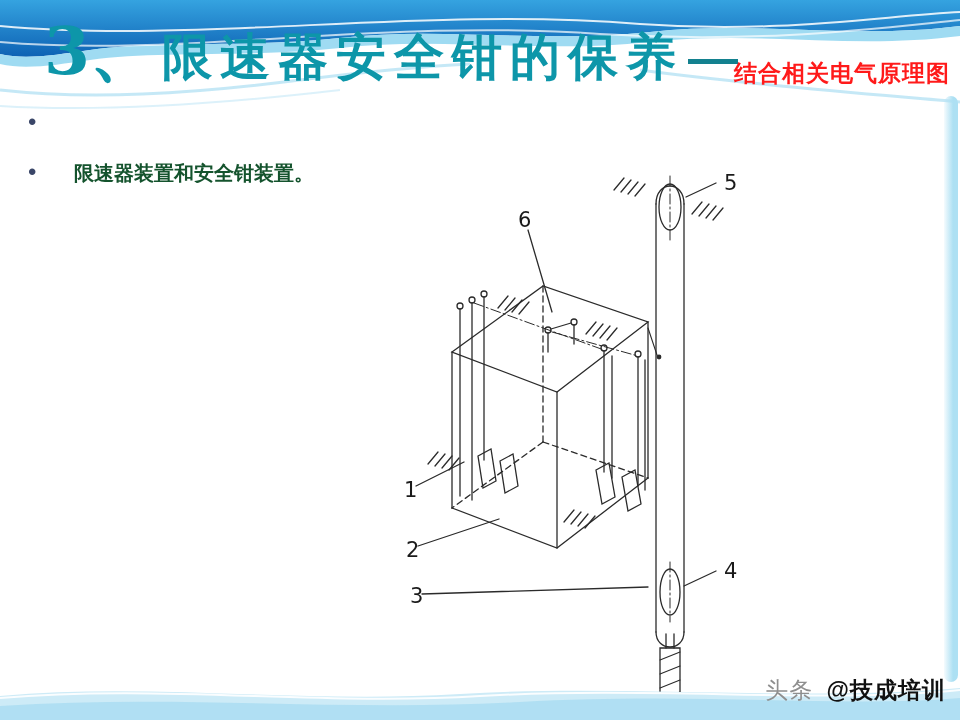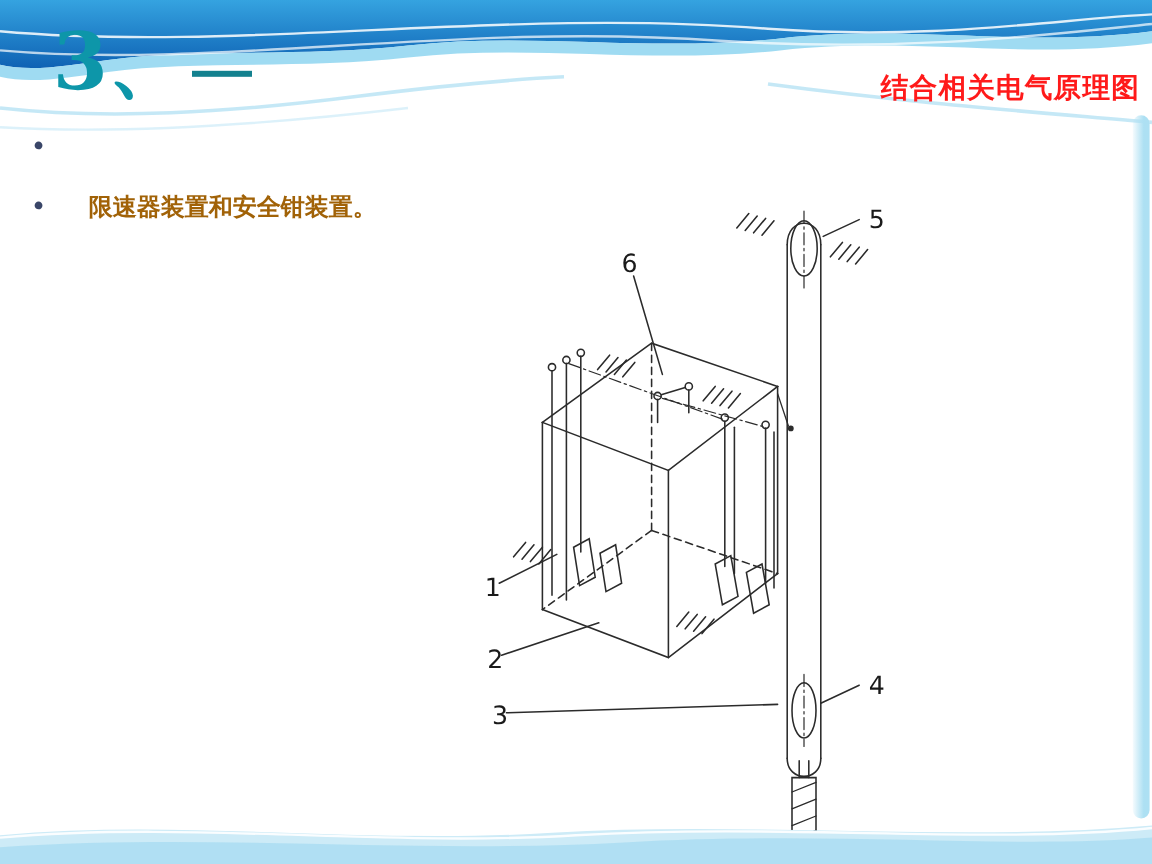--- a/index.html
+++ b/index.html
@@ -17,21 +17,21 @@
   .title-dash { width:50px; height:5px; background:#13818f; margin:0 0 20px 4px; }
   .subtitle { position:absolute; left:734px; top:58px; width:230px; font-family:"DejaVu Serif", serif;
               font-size:23px; font-weight:bold; color:#ff1a1a; letter-spacing:1px; }
 
   
   .bullet { position:absolute; left:24px; display:flex; align-items:flex-start; }
   .bullet.b1 { top:110px; }
   .bullet.b2 { top:160px; }
   .bullet .marker { font-size:24px; line-height:24px; color:#3a4668; width:50px; text-align:left; padding-left:4px; }
   .bullet .bullet-text { font-family:"Liberation Serif", serif; font-size:20px; line-height:26px; color:#1a1a1a; }
-  .bullet.b2 .bullet-text { color:#a16207; font-weight:bold; }
+  .bullet.b2 .bullet-text { color:#14532d; font-weight:bold; }
 
   
   .diagram { position:absolute; left:370px; top:160px; width:410px; height:556px; }
   .diagram path, .diagram line, .diagram ellipse, .diagram circle {
     stroke:#2b2b2b; stroke-width:1.3; fill:none; stroke-linecap:round;
   }
   .diagram .dashed { stroke-dasharray:6 4; }
   .diagram .cdash  { stroke-dasharray:10 3 2 3; stroke-width:1; }
   .diagram .thin   { stroke-width:1.1; }
   .diagram .dot    { fill:#2b2b2b; stroke:none; }
@@ -64,20 +64,21 @@
          V36 C850,50 760,30 650,42 C540,54 440,36 340,48 C250,58 160,50 90,60 C55,65 25,70 0,64 Z"></path>
     <path fill="none" stroke="#ffffff" stroke-width="2" opacity="0.85" d="M0,26 C200,44 420,6 640,24 C780,34 880,16 960,12"></path>
     <path fill="none" stroke="#ffffff" stroke-width="2" opacity="0.7" d="M0,42 C180,58 380,18 600,34 C760,44 880,28 960,20"></path>
     <path fill="none" stroke="#bfe6f5" stroke-width="3" opacity="0.9" d="M0,90 C90,100 190,94 300,80 C380,70 430,66 470,64"></path>
     <path fill="none" stroke="#d8f0fa" stroke-width="2" opacity="0.9" d="M0,106 C100,112 220,104 340,90"></path>
     <path fill="none" stroke="#bfe6f5" stroke-width="3" opacity="0.9" d="M640,70 C760,86 870,94 960,102"></path>
   </svg>
 
   <div class="title-row">
     <span class="slide-number">3、</span>
+    <span class="slide-title">限速器安全钳的保养</span>
     <span class="title-dash"></span>
   </div>
   <div class="subtitle">结合相关电气原理图</div>
 
   <div class="bullet b1">
     <span class="marker">•</span>
   </div>
   <div class="bullet b2">
     <span class="marker">•</span>
     <span class="bullet-text">限速器装置和安全钳装置。</span>
@@ -175,14 +176,18 @@
   </svg>
 
   <div class="right-strip"></div>
 
   <svg class="bottom-wave" viewBox="0 0 960 46" width="960" height="46">
     <path fill="#cdebf7" d="M0,46 V22 C150,8 300,30 460,20 C620,10 800,28 960,14 V46 Z"></path>
     <path fill="#a9dcf1" opacity="0.8" d="M0,46 V32 C180,20 340,38 520,28 C700,18 840,34 960,24 V46 Z"></path>
     <path fill="none" stroke="#ffffff" stroke-width="2" opacity="0.9" d="M0,24 C160,10 320,32 480,22 C660,12 820,30 960,16"></path>
   </svg>
 
+  <div class="watermark">
+    <span class="wm-prefix">头条</span>
+    <span class="wm-handle">@技成培训</span>
+  </div>
 
 </div>
 
 </body></html>

